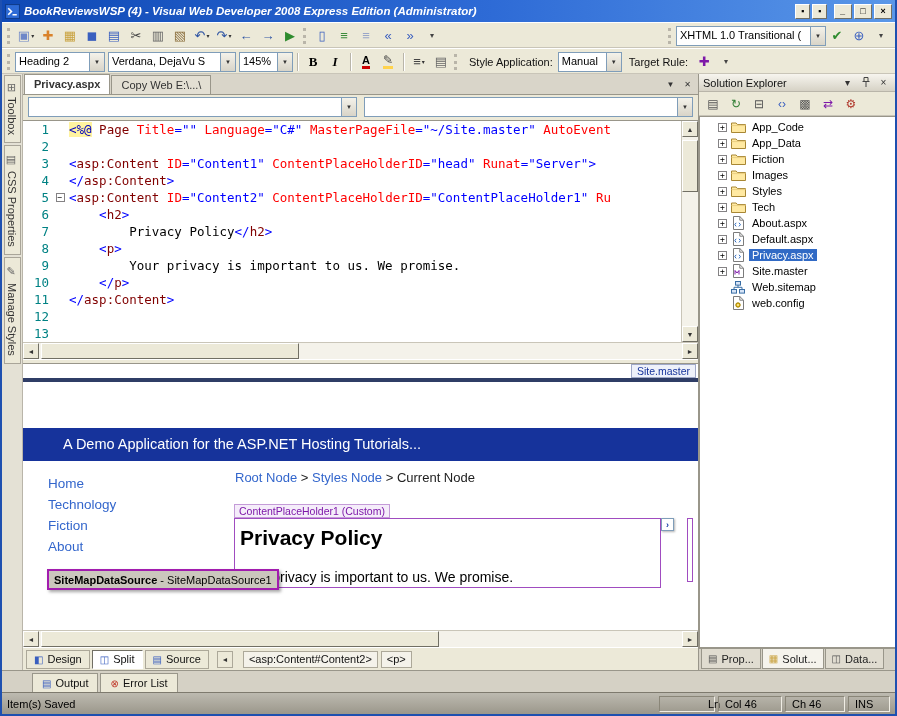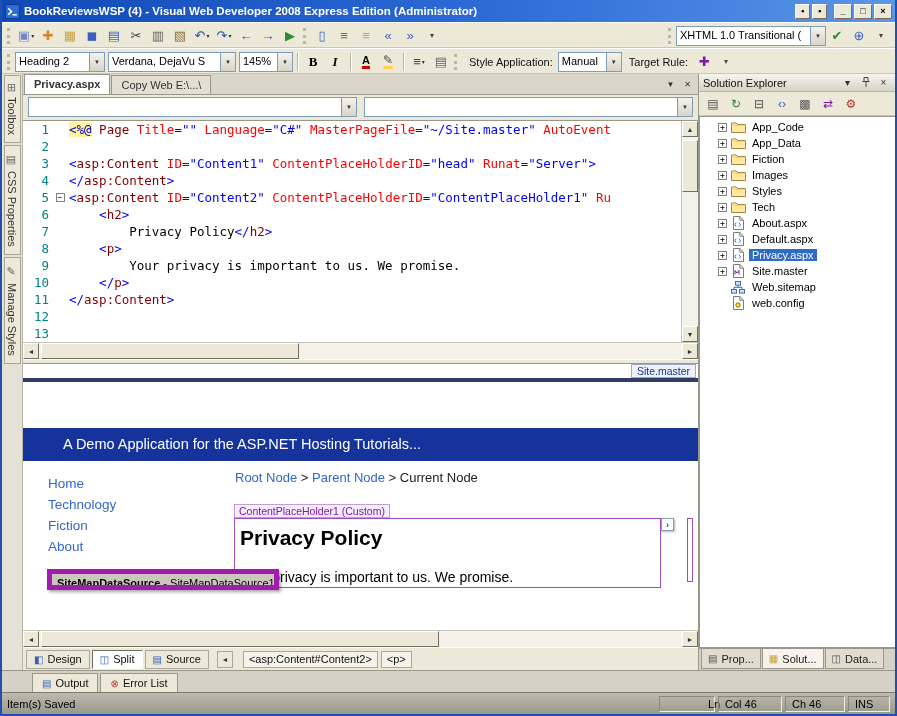--- a/index.html
+++ b/index.html
@@ -4,21 +4,21 @@
 <style>
   * { margin:0; padding:0; box-sizing:border-box; }
   body { background:#6B6B6B; font-family:"Liberation Sans",sans-serif; }
   #window { width:897px; height:716px; display:flex; flex-direction:column;
             background:#ECE9D8; border:2px solid #1E50B0; border-top:none;
             position:relative; overflow:hidden; }
 
   
   .titlebar { height:22px; flex:none; display:flex; align-items:center; gap:4px; padding:0 3px;
               background:linear-gradient(90deg,#0F49B5,#2E6BD6 55%,#5A97E8); color:#fff;
-              font-weight:bold; font-size:11.5px; }
+              font-weight:bold; font-size:11.5px;font-style:italic; }
   .appicon { width:15px; height:15px; display:flex; }
   .titletext { flex:1; white-space:nowrap; overflow:hidden; text-overflow:ellipsis; }
   .wbtns { display:flex; gap:2px; align-items:center; }
   .wbtn { width:18px; height:15px; background:#ECE9D8; color:#000; font-size:9px; line-height:1;
           display:flex; align-items:center; justify-content:center;
           border:1px solid; border-color:#FFFFFF #716F64 #716F64 #FFFFFF; }
   .wbtn.sm { width:15px; }
   .wbtn.gap { margin-left:5px; }
 
   
@@ -126,21 +126,21 @@
   .d-chip { position:absolute; top:140px; left:211px; font-size:10.5px; color:#7D18A8;
             background:#F5EDFA; border:1px solid #C49BD8; padding:0 4px; height:14px; line-height:13px;text-align:center; }
   .d-box { position:absolute; top:154px; left:211px; width:427px; height:70px; border:1px solid #A04CC0; }
   .d-h2 { font-size:21px; font-weight:bold; color:#000; margin:7px 0 0 5px; }
   .d-p  { font-size:14px; color:#000; margin:19px 0 0 5px; }
   .d-smart { position:absolute; top:154px; left:638px; width:13px; height:13px; background:#fff;
              border:1px solid #7F9DB9; color:#1A3FA8; font-size:9px; font-weight:bold;
              display:flex; align-items:center; justify-content:center; box-shadow:1px 1px 2px rgba(0,0,0,.3); }
   .d-sliver { position:absolute; top:154px; left:664px; width:6px; height:64px; border:1px solid #A04CC0; }
   .d-ds { position:absolute; top:205px; left:24px; width:232px; height:21px; background:#CBC7BD;
-          border:5px solid #a21caf; box-shadow:2px 2px 3px rgba(0,0,0,.35); font-size:11px;
+          border:2px solid #a21caf; box-shadow:2px 2px 3px rgba(0,0,0,.35); font-size:11px;
           line-height:19px; padding-left:5px; white-space:nowrap; overflow:hidden; z-index:5; }
 
   
   .switcher { height:23px; flex:none; display:flex; align-items:center; background:#ECE9D8;
               border-top:1px solid #fff; padding:1px 3px; gap:2px; font-size:11px; }
   .vbtn { height:19px; display:flex; align-items:center; gap:4px; padding:0 7px;
           border:1px solid #ACA899; background:#ECE9D8; color:#111; }
   .vbtn .glyph { font-size:10px; color:#3A5FBF; }
   .vbtn.act { background:#fff; border-color:#716F64 #FFFFFF #FFFFFF #716F64; }
   .navarrow { width:16px; height:17px; background:#ECE9D8; border:1px solid #ACA899; font-size:7px;
@@ -453,21 +453,21 @@
       <div class="design">
         <span class="masterlabel">Site.master</span>
         <div class="d-topline"></div>
         <div class="d-tagline">A Demo Application for the ASP.NET Hosting Tutorials...</div>
         <div class="d-nav" id="design-nav">
             <span class="nl">Home</span>
             <span class="nl">Technology</span>
             <span class="nl">Fiction</span>
             <span class="nl">About</span>
           </div>
-        <div class="d-bc" id="design-breadcrumb"><span class="bc-link">Root Node</span><span> &gt; </span><span class="bc-link">Parent Node</span><span> &gt; </span><span>Current Node</span></div>
+        <div class="d-bc" id="design-breadcrumb"><span class="bc-link">Root Node</span><span> &gt; </span><span class="bc-link">Styles Node</span><span> &gt; </span><span>Current Node</span></div>
         <span class="d-chip">ContentPlaceHolder1 (Custom)</span>
         <div class="d-box">
           <div class="d-h2">Privacy Policy</div>
           <div class="d-p">Your privacy is important to us. We promise.</div>
         </div>
         <span class="d-smart">›</span>
         <div class="d-sliver"></div>
         <div class="d-ds"><b>SiteMapDataSource</b><span> - SiteMapDataSource1</span></div>
       </div>
 

